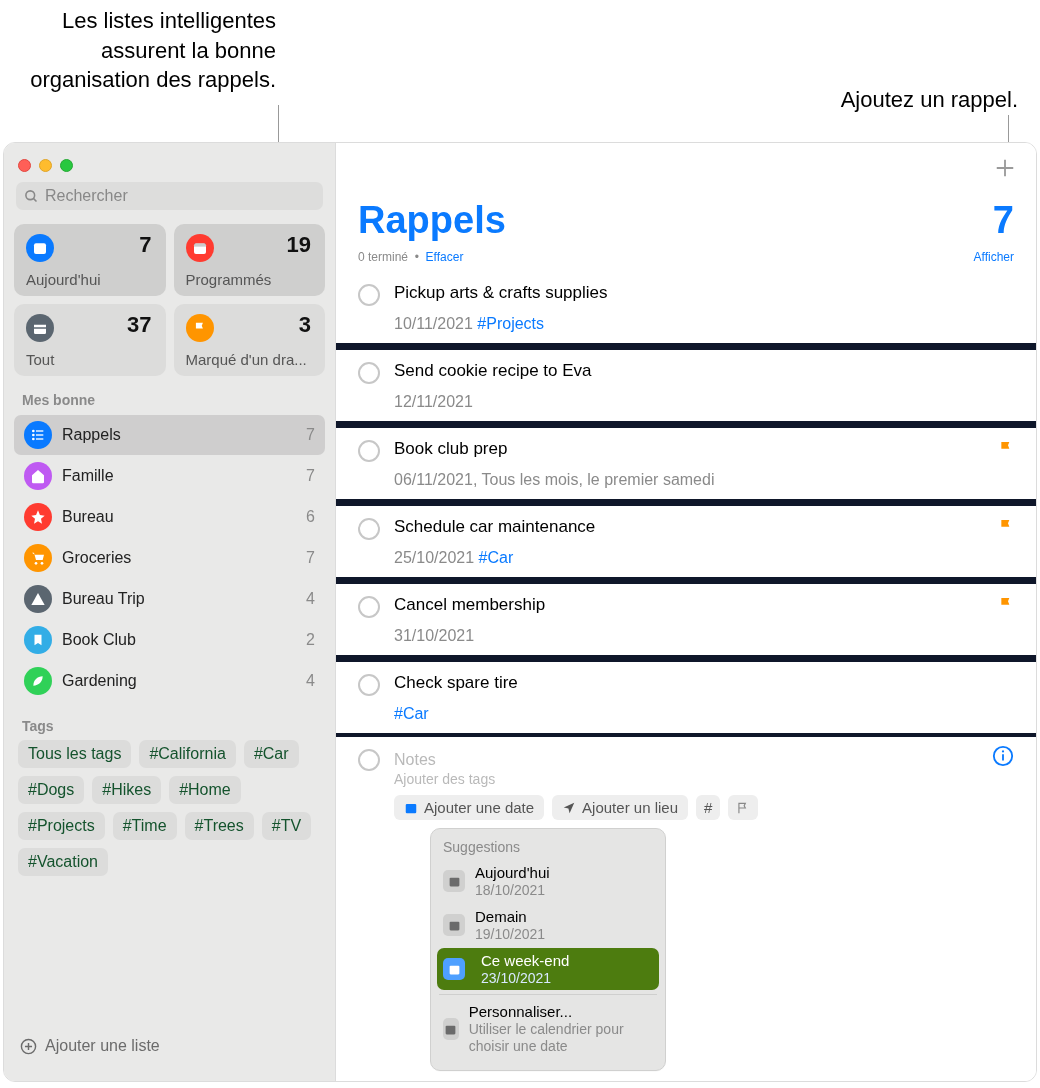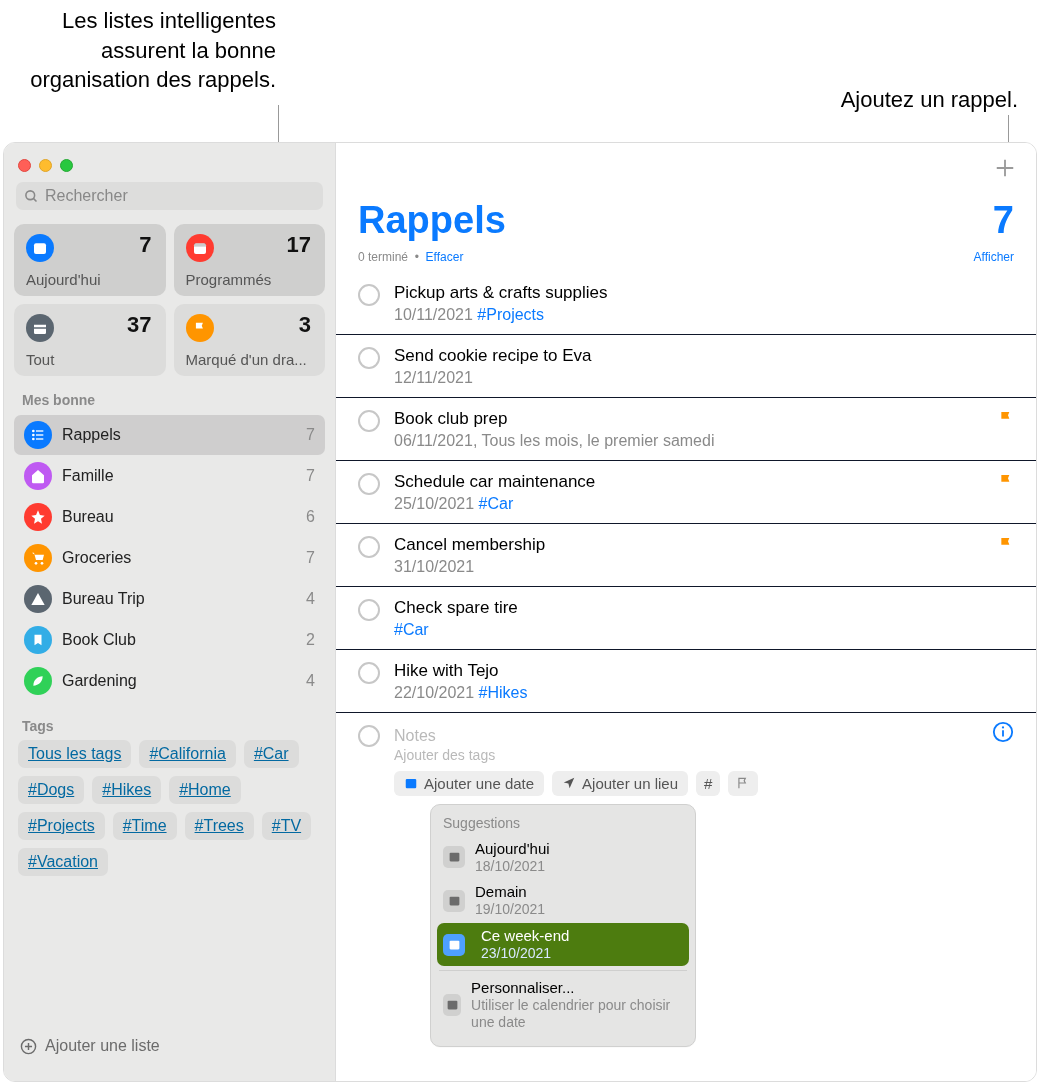--- a/index.html
+++ b/index.html
@@ -85,23 +85,23 @@
   }
   .list-row.selected { background:#cfcece; }
   .list-icon {
     width:28px;height:28px;border-radius:50%;
     display:flex;align-items:center;justify-content:center;
     color:#fff;
   }
   .list-count{margin-left:auto; color:#8a8a8a; font-size:16px;}
   .tags-wrap{display:flex;flex-wrap:wrap;gap:8px; padding:0 4px;}
   .tag-pill{
-    background:#dcdcdb; color:#0369a1;
+    background:#dcdcdb; color:#14532d;
     border-radius:7px; padding:5px 10px;
-    font-size:16px; cursor:pointer;text-decoration:underline;
+    font-size:16px; cursor:pointer;
   }
   .tags-section{margin-top:16px;}
   .sidebar-footer{
     margin-top:auto; padding:8px 6px 2px 6px;
     color:#6b6b6b; font-size:16px;
     display:flex;align-items:center;gap:8px;
     cursor:pointer;
   }
   
   .main{ flex:1; display:flex; flex-direction:column; background:#fff; position:relative;}
@@ -111,47 +111,47 @@
   .title{ font-size:38px; font-weight:700; color:#0a7aff;}
   .big-count{ font-size:38px; font-weight:700; color:#0a7aff;}
   .sub-row{ display:flex; justify-content:space-between; padding:4px 22px 8px 22px; font-size:12px;}
   .sub-left{ color:#8a8a8a; }
   .sub-left .link{ color:#0a7aff; cursor:pointer;}
   .sub-right{ color:#0a7aff; cursor:pointer;}
   .items{ overflow:auto; }
   .item{
     display:flex; align-items:flex-start; gap:14px;
     padding:10px 22px 10px 22px;
-    border-bottom:1px solid #0f172a;
+    border-bottom:7px solid #0f172a;
     position:relative;
   }
   .check{
     width:22px;height:22px;border-radius:50%;
     border:2px solid #c7c7c7; flex:none; margin-top:2px;
     cursor:pointer; background:#fff;
   }
   .item-body{ flex:1; min-width:0;}
   .item-title{ font-size:17px; color:#000; line-height:1.35;}
-  .item-sub{ font-size:16px; color:#8a8a8a; margin-top:1px;}
+  .item-sub{ font-size:16px; color:#8a8a8a; margin-top:10px;}
   .item-sub .hash{ color:#0a7aff; cursor:pointer;}
   .flag{ color:#ff9500; font-size:18px; margin-right:0px; margin-top:2px;}
   .notes-ph{ color:#b9b9b9; font-size:16px; margin-top:4px;}
   .addtags-ph{ color:#b9b9b9; font-size:14px; margin-top:2px;}
   .chip-row{ display:flex; gap:8px; margin-top:8px;}
   .chip{
     background:#eeeeee; border-radius:6px;
     padding:4px 10px; font-size:15px; color:#555;
     display:flex;align-items:center;gap:6px; cursor:pointer;
   }
   .chip svg{vertical-align:middle;}
   .info-btn{ position:absolute; right:22px; top:8px; color:#0a7aff; cursor:pointer;}
   
   .popover{
     margin:8px 0 0 36px;
-    width:266px;
+    width:236px;
     background:#e5e5e4;
     border:1px solid #d0d0cf;
     border-radius:10px;
     padding:8px 6px 10px 6px;
     box-shadow: 0 1px 0 rgba(0,0,0,0.02);
   }
   .popover-title{ font-size:14px; color:#8a8a8a; padding:2px 6px 4px 6px;}
   .sugg{
     display:flex; align-items:center; gap:10px;
     padding:4px 6px; border-radius:7px; cursor:pointer;
@@ -206,21 +206,21 @@
           <div class="smart-count">7</div>
           <div class="smart-label">Aujourd'hui</div>
         </div>
         <div class="smart-card">
           <div class="smart-icon" style="background:#ff3b30">
             <svg width="16" height="16" viewBox="0 0 24 24" fill="#fff">
               <rect x="3" y="5" width="18" height="16" rx="3"></rect>
               <rect x="3" y="5" width="18" height="5" fill="rgba(0,0,0,0.2)"></rect>
             </svg>
           </div>
-          <div class="smart-count">17</div>
+          <div class="smart-count">19</div>
           <div class="smart-label">Programmés</div>
         </div>
         <div class="smart-card dim">
           <div class="smart-icon" style="background:#5b6670">
             <svg width="16" height="16" viewBox="0 0 24 24" fill="#fff">
               <path d="M3 7h18v4H3zM3 13h18v6a2 2 0 01-2 2H5a2 2 0 01-2-2z"></path>
             </svg>
           </div>
           <div class="smart-count">37</div>
           <div class="smart-label">Tout</div>

